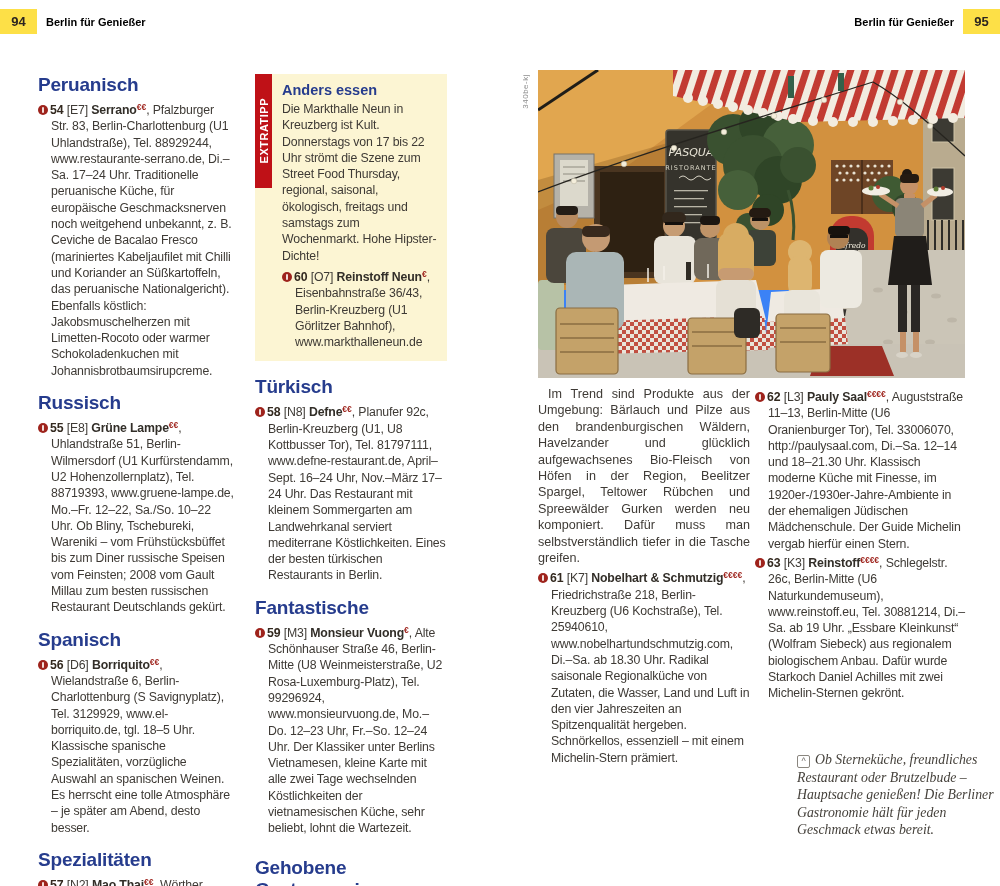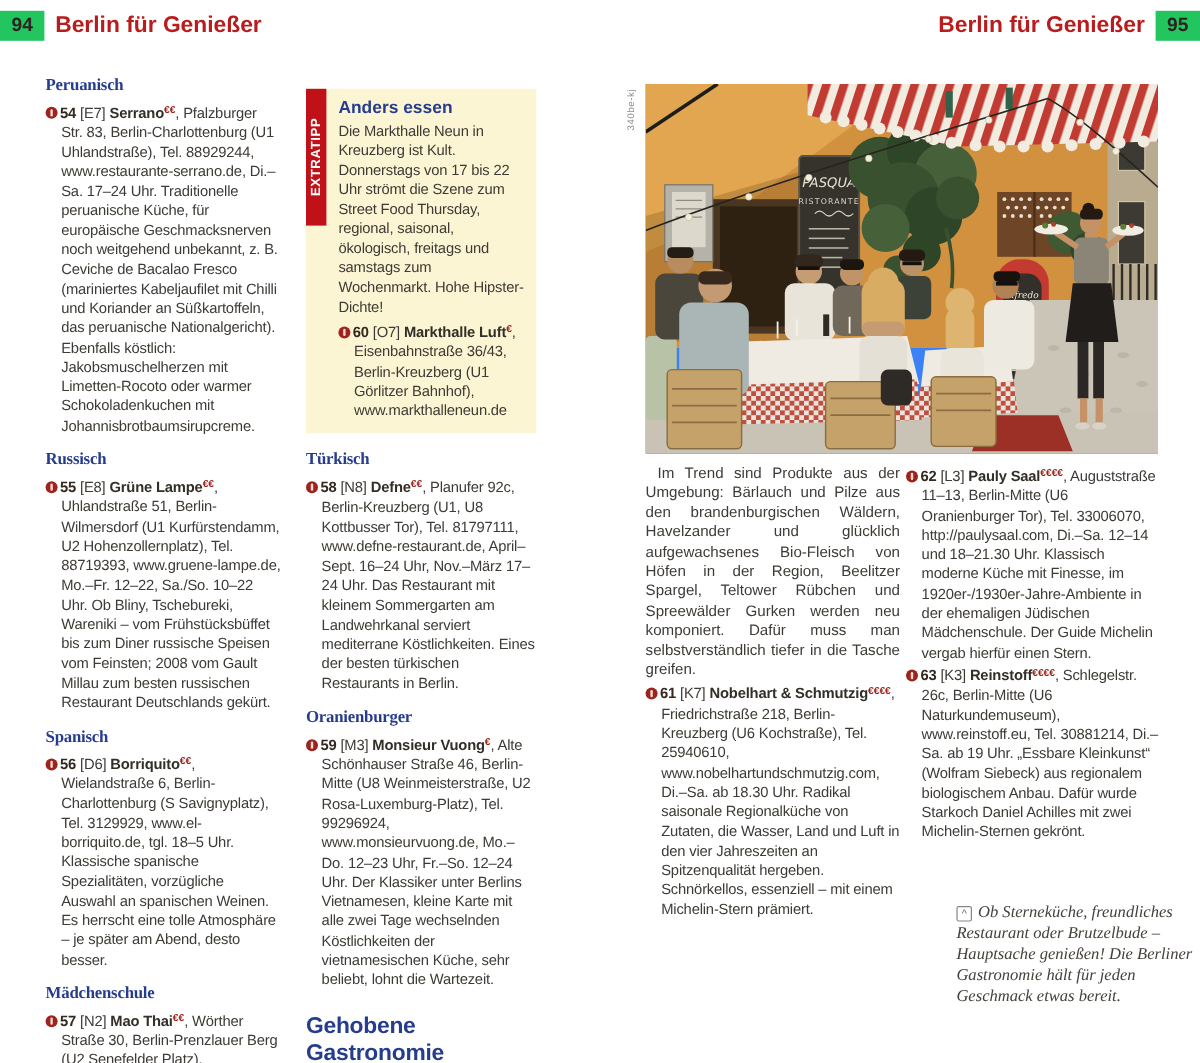--- a/index.html
+++ b/index.html
@@ -1,30 +1,30 @@
 <!DOCTYPE html>
 <html><head>
 <meta charset="utf-8">
 <style>
   html,body{margin:0;padding:0;background:#fff;}
   .page{position:relative;width:1000px;height:886px;background:#ffffff;overflow:hidden;
         font-family:"Liberation Sans",sans-serif;color:#3e3a35;}
   
   .hdr{position:absolute;top:9px;display:flex;align-items:center;height:25px;}
   .hdr.hl{left:0;} .hdr.hr{right:0;}
-  .pn{width:37px;height:25px;background:#22c55e;color:#2b2420;font-weight:bold;font-size:16px;
+  .pn{width:37px;height:25px;background:#fde047;color:#2b2420;font-weight:bold;font-size:13px;
       display:flex;align-items:center;justify-content:center;}
-  .ht{color:#b91c1c;font-weight:bold;font-size:19px;margin:0 9px;white-space:nowrap;}
+  .ht{color:#000000;font-weight:bold;font-size:11px;margin:0 9px;white-space:nowrap;}
   
   .col{position:absolute;}
   #col1{left:38px;top:64px;width:196px;}
   #col2{left:255px;top:74px;width:192px;}
   #rcol1{left:538px;top:386px;width:212px;}
   #rcol2{left:755px;top:386px;width:212px;}
-  h3.cat{color:#263c8d;font-size:14px;margin:0 0 3px;font-weight:bold;letter-spacing:-.2px;font-family:Liberation Serif, serif;}
+  h3.cat{color:#263c8d;font-size:19px;margin:10px 0 3px;font-weight:bold;letter-spacing:-.2px;}
   .sec{margin-bottom:13px;}
   .listing{margin:0;font-size:12.3px;line-height:16.3px;letter-spacing:-.15px;
            padding-left:13px;text-indent:-13px;}
   .poi{display:inline-block;width:10px;height:10px;border-radius:50%;background:#9e231c;
        margin-right:2px;position:relative;top:1px;}
   .poi::after{content:"";position:absolute;left:4px;top:2px;width:2px;height:6px;background:#f2ddd8;border-radius:1px;}
   .num{font-weight:bold;color:#33291f;}
   .rname{font-weight:bold;color:#322e28;margin-top:48px;}
   .eur{color:#9e231c;font-size:8.5px;vertical-align:4px;letter-spacing:0;font-weight:bold;}
   
@@ -71,40 +71,40 @@
     </section>
     <section class="sec">
       <h3 class="cat">Russisch</h3>
       <p class="listing"><span class="poi"></span><b class="num">55</b> <span class="ref">[E8]</span> <b class="rname">Grüne Lampe</b><sup class="eur">€€</sup><span>, Uhlandstraße 51, Berlin-Wilmersdorf (U1 Kurfürstendamm, U2 Hohenzollernplatz), Tel. 88719393, www.gruene-lampe.de, Mo.–Fr. 12–22, Sa./So. 10–22 Uhr. Ob Bliny, Tschebureki, Wareniki – vom Frühstücksbüffet bis zum Diner russische Speisen vom Feinsten; 2008 vom Gault Millau zum besten russischen Restaurant Deutschlands gekürt.</span></p>
     </section>
     <section class="sec">
       <h3 class="cat">Spanisch</h3>
       <p class="listing"><span class="poi"></span><b class="num">56</b> <span class="ref">[D6]</span> <b class="rname">Borriquito</b><sup class="eur">€€</sup><span>, Wielandstraße 6, Berlin-Charlottenburg (S Savignyplatz), Tel. 3129929, www.el-borriquito.de, tgl. 18–5 Uhr. Klassische spanische Spezialitäten, vorzügliche Auswahl an spanischen Weinen. Es herrscht eine tolle Atmosphäre – je später am Abend, desto besser.</span></p>
     </section>
     <section class="sec">
-      <h3 class="cat">Mädchenschule</h3>
+      <h3 class="cat">Spezialitäten</h3>
       <p class="listing"><span class="poi"></span><b class="num">57</b> <span class="ref">[N2]</span> <b class="rname">Mao Thai</b><sup class="eur">€€</sup><span>, Wörther Straße 30, Berlin-Prenzlauer Berg (U2 Senefelder Platz), www.maothai.de, Tel. 4419261, tgl. 12–23.30 Uhr. Fantastische Currys, ausgezeichnete Ente, köstlicher Grillfisch und vieles mehr; die Einrichtung stammt original aus Thailand.</span></p>
     </section>
   </div>
 
   <div class="col" id="col2">
     <div class="etb">
       <div class="ettab">
           <span>EXTRATIPP</span>
         </div>
       <h4>Anders essen</h4>
       <p class="body">Die Markthalle Neun in Kreuzberg ist Kult. Donnerstags von 17 bis 22 Uhr strömt die Szene zum Street Food Thursday, regional, saisonal, ökologisch, freitags und samstags zum Wochenmarkt. Hohe Hipster-Dichte!</p>
-      <p class="listing"><span class="poi"></span><b class="num">60</b> <span class="ref">[O7]</span> <b class="rname">Markthalle Luft</b><sup class="eur">€</sup><span>, Eisenbahnstraße 36/43, Berlin-Kreuzberg (U1 Görlitzer Bahnhof), www.markthalleneun.de</span></p>
+      <p class="listing"><span class="poi"></span><b class="num">60</b> <span class="ref">[O7]</span> <b class="rname">Reinstoff Neun</b><sup class="eur">€</sup><span>, Eisenbahnstraße 36/43, Berlin-Kreuzberg (U1 Görlitzer Bahnhof), www.markthalleneun.de</span></p>
     </div>
     <section class="sec">
       <h3 class="cat">Türkisch</h3>
       <p class="listing"><span class="poi"></span><b class="num">58</b> <span class="ref">[N8]</span> <b class="rname">Defne</b><sup class="eur">€€</sup><span>, Planufer 92c, Berlin-Kreuzberg (U1, U8 Kottbusser Tor), Tel. 81797111, www.defne-restaurant.de, April–Sept. 16–24 Uhr, Nov.–März 17–24 Uhr. Das Restaurant mit kleinem Sommergarten am Landwehrkanal serviert mediterrane Köstlichkeiten. Eines der besten türkischen Restaurants in Berlin.</span></p>
     </section>
     <section class="sec">
-      <h3 class="cat">Oranienburger</h3>
+      <h3 class="cat">Fantastische</h3>
       <p class="listing"><span class="poi"></span><b class="num">59</b> <span class="ref">[M3]</span> <b class="rname">Monsieur Vuong</b><sup class="eur">€</sup><span>, Alte Schönhauser Straße 46, Berlin-Mitte (U8 Weinmeisterstraße, U2 Rosa-Luxemburg-Platz), Tel. 99296924, www.monsieurvuong.de, Mo.–Do. 12–23 Uhr, Fr.–So. 12–24 Uhr. Der Klassiker unter Berlins Vietnamesen, kleine Karte mit alle zwei Tage wechselnden Köstlichkeiten der vietnamesischen Küche, sehr beliebt, lohnt die Wartezeit.</span></p>
     </section>
     <h2 class="bigtitle">Gehobene Gastronomie</h2>
 
   </div>
 
   <div class="credit">340be-kj</div>
 
   <div class="photo">
     <svg width="427" height="308" viewBox="0 0 427 308" xmlns="http://www.w3.org/2000/svg">

